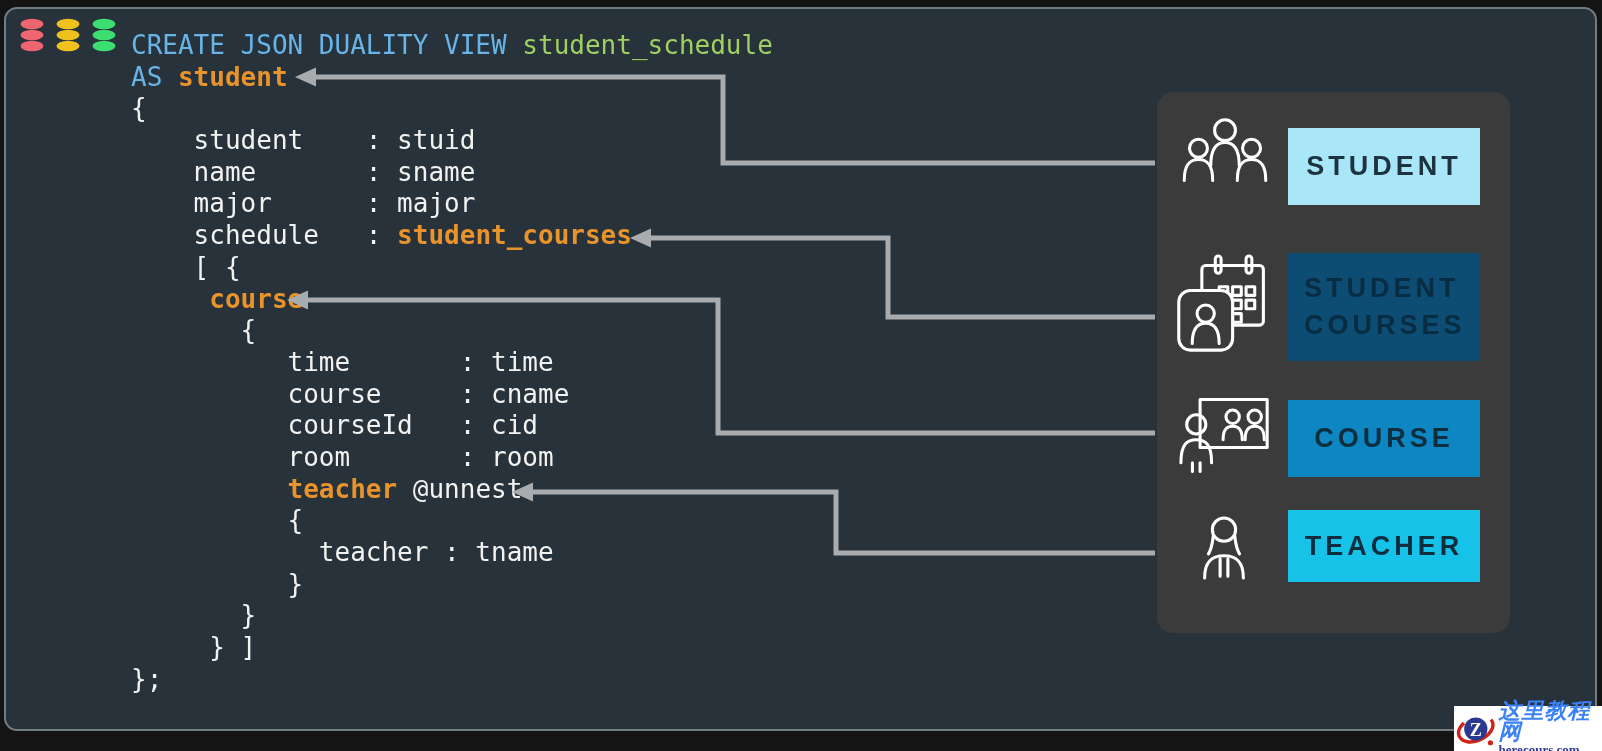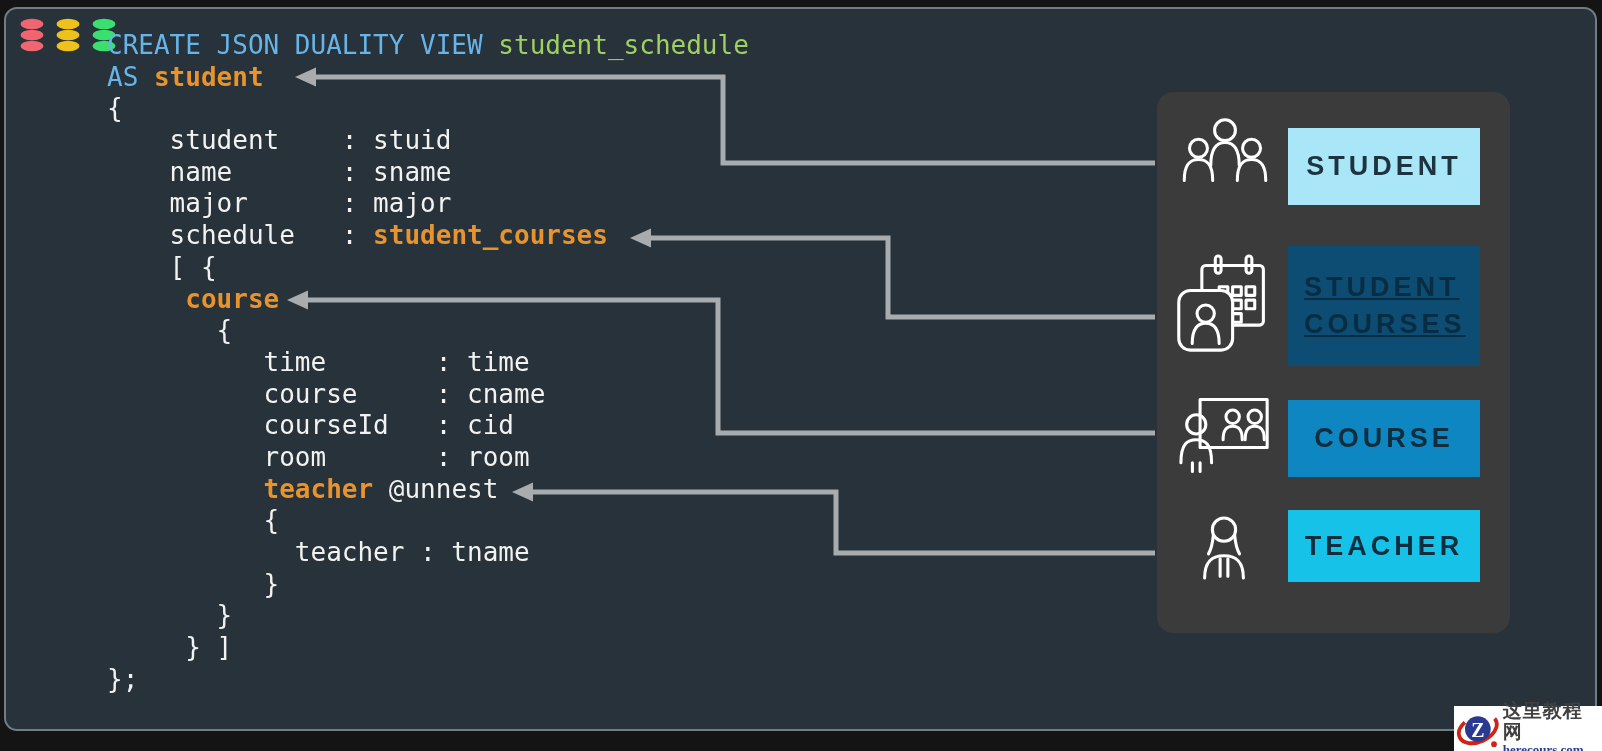--- a/index.html
+++ b/index.html
@@ -8,50 +8,50 @@
          font-family:"Liberation Sans", sans-serif; }
 
   .frame { position:absolute; left:4px; top:7px; width:1593px; height:724px;
            background:#27323a; border:2px solid #717d85; border-radius:13px; }
 
   #db-icons { position:absolute; left:18px; top:17px; }
 
   #sql-code { position:absolute; left:107px; top:30px;
               font-family:"DejaVu Sans Mono", monospace;
               font-size:26px; line-height:31.7px; white-space:pre; }
-  #sql-code div { height:31.7px; }
+  #sql-code div { height:31.7px;margin-left:24px; }
 
   #arrows { position:absolute; left:0; top:0; width:1602px; height:751px;
             pointer-events:none; }
 
   .panel { position:absolute; left:1157px; top:92px; width:353px; height:541px;
            background:#3b3b3b; border-radius:16px; }
   .trow-icon { position:absolute; }
   .tbox { position:absolute; left:131px; width:192px;
           display:flex; align-items:center; justify-content:center;
           font-weight:bold; font-size:27px; letter-spacing:4px; }
   .tbox.wrap { justify-content:flex-start; align-items:center; text-align:left;
                padding-left:16px; line-height:37px; }
   .r1 { top:36px;  height:77px; }
-  .r2 { top:154px; height:120px;text-decoration:underline; }
+  .r2 { top:161px; height:108px; }
   .r3 { top:308px; height:77px; }
   .r4 { top:418px; height:72px; }
   .i1 { left:22px; top:24px; }
   .i2 { left:16px; top:158px; }
   .i3 { left:22px; top:300px; }
   .i4 { left:36px; top:420px; }
   .oicon { stroke:#ffffff; stroke-width:3.2; fill:none;
            stroke-linecap:round; stroke-linejoin:round; }
 
   .watermark { position:absolute; right:0; bottom:0; width:148px; height:45px;
                background:#ffffff; display:flex; align-items:center; gap:3px;
                padding-left:2px; z-index:10; }
   .wm-text { display:flex; flex-direction:column; align-items:flex-start; }
-  .wm-cn { font-size:19px; font-weight:bold; color:#404040; letter-spacing:1px;
-           line-height:21px; }
+  .wm-cn { font-size:22px; font-weight:bold; color:#3b82f6; letter-spacing:1px;
+           line-height:21px;font-style:italic; }
   .wm-en { font-size:13px; font-weight:bold; color:#2b3990; line-height:15px;
            font-family:"Liberation Serif", serif; }
 </style>
 <style>#sql-code .kw{color:#68b4e8} #sql-code .vn{color:#9ed161}
 #sql-code .tb{color:#e8932c;font-weight:bold} #sql-code .pl{color:#f2f3f1}
 #sql-code .op{color:#f2f3f1;font-weight:normal}</style></head>
 <body>
 
 <div class="frame"></div>
 

